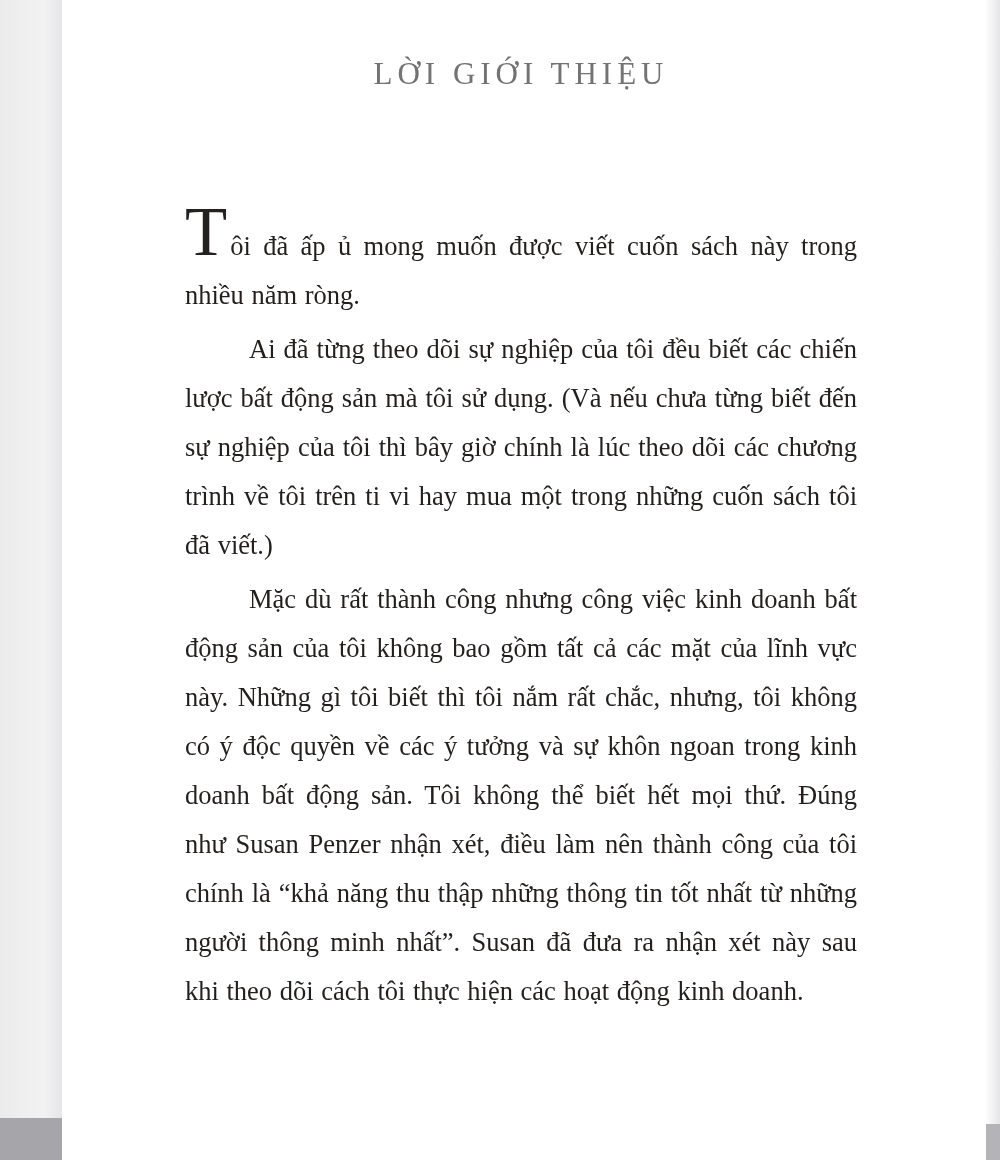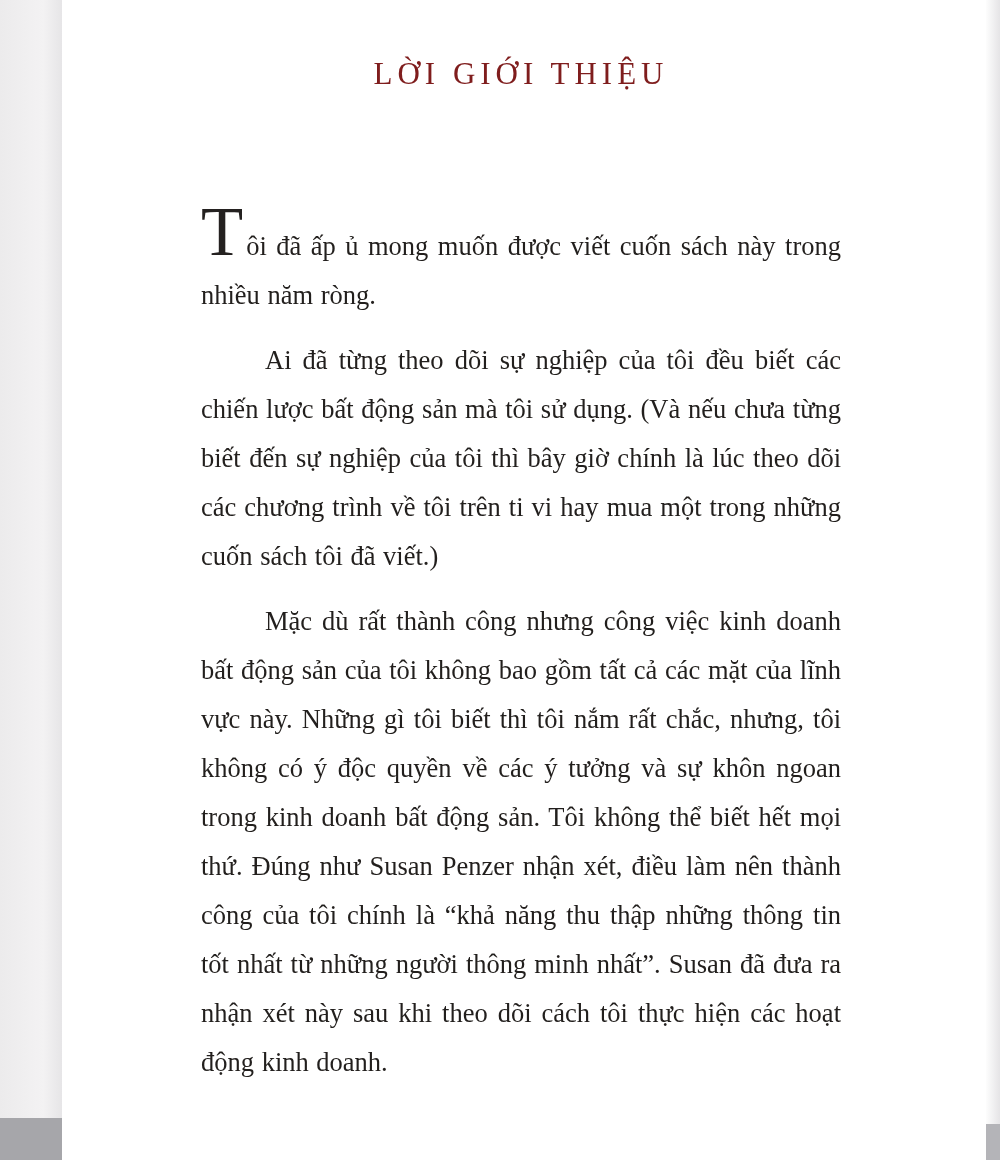--- a/index.html
+++ b/index.html
@@ -45,28 +45,28 @@
     width: 672px;
     color: #221f1d;
   }
 
   .title {
     margin: 56px 0 0 0;
     text-align: center;
     font-size: 31px;
     font-weight: 400;
     letter-spacing: 5px;
-    color: #7f1d1d;
+    color: #737373;
   }
 
   .para {
     font-size: 26.5px;
     line-height: 49px;
     text-align: justify;
-    margin: 16px;
+    margin: 0;
     word-spacing: 1px;
   }
   .para-first { margin-top: 116px; }
   .para-indent { text-indent: 64px; margin-top: 5px; }
 
   .dropcap {
     font-size: 69px;
     line-height: 49px;
     margin-right: 3px;
     color: #242120;

